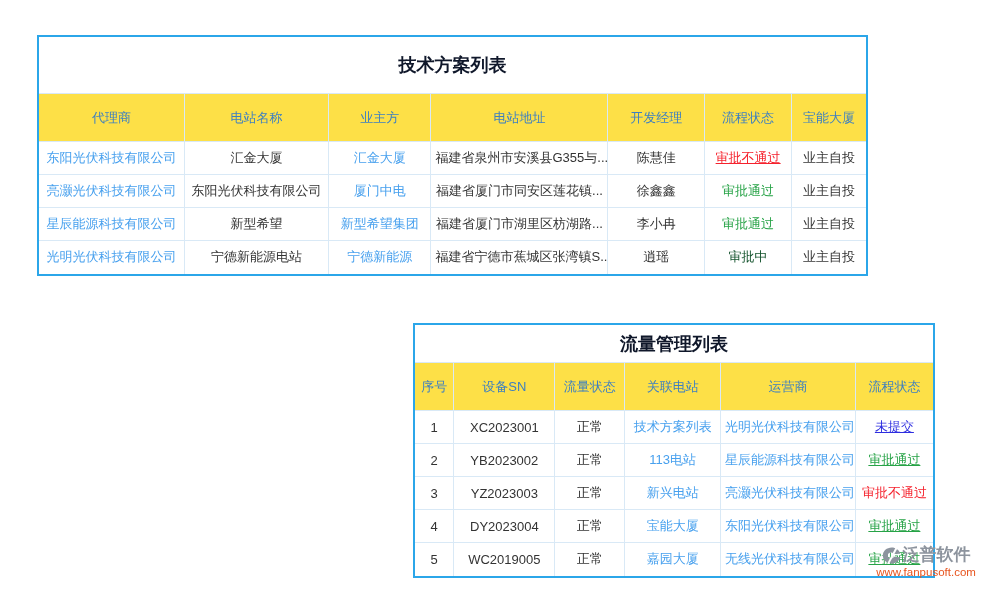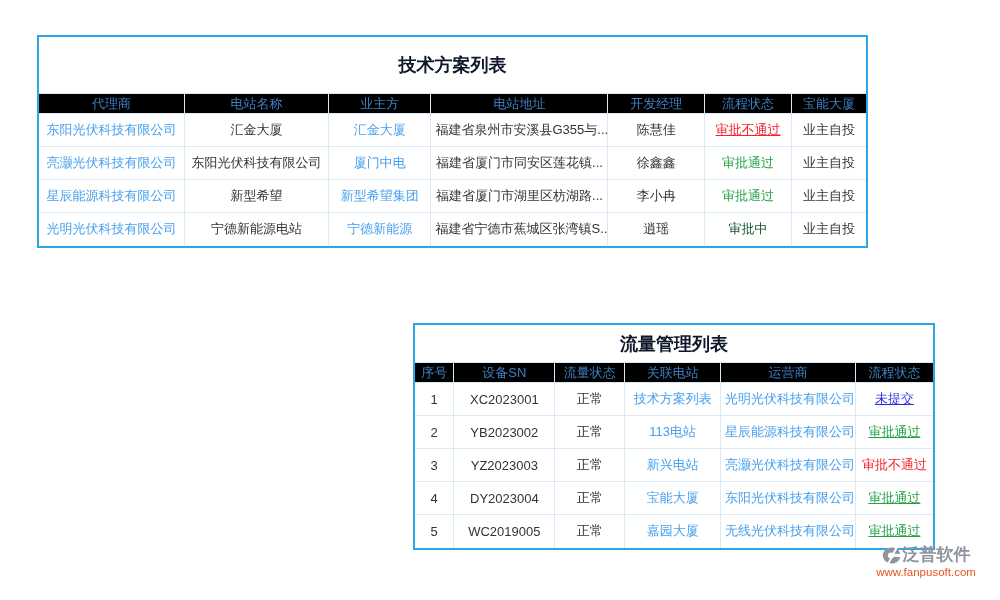--- a/index.html
+++ b/index.html
@@ -38,23 +38,23 @@
     border: 1px solid #d9e9f6;
     text-align: center;
     font-size: 13px;
     font-weight: normal;
     padding: 0 4px;
     overflow: hidden;
     white-space: nowrap;
     box-sizing: border-box;
   }
   th {
-    background: #000000;
+    background: #fde047;
     color: #3d7fc1;
-    height: 20px;
+    height: 48px;
   }
   td { color: #333333; height: 33px; }
   
   tr > *:first-child { border-left: none; }
   tr > *:last-child { border-right: none; }
   tbody tr:last-child td { border-bottom: none; }
   .link { color: #47a0ee; cursor: pointer; }
   .status { cursor: pointer; }
   .watermark {
     position: absolute;

